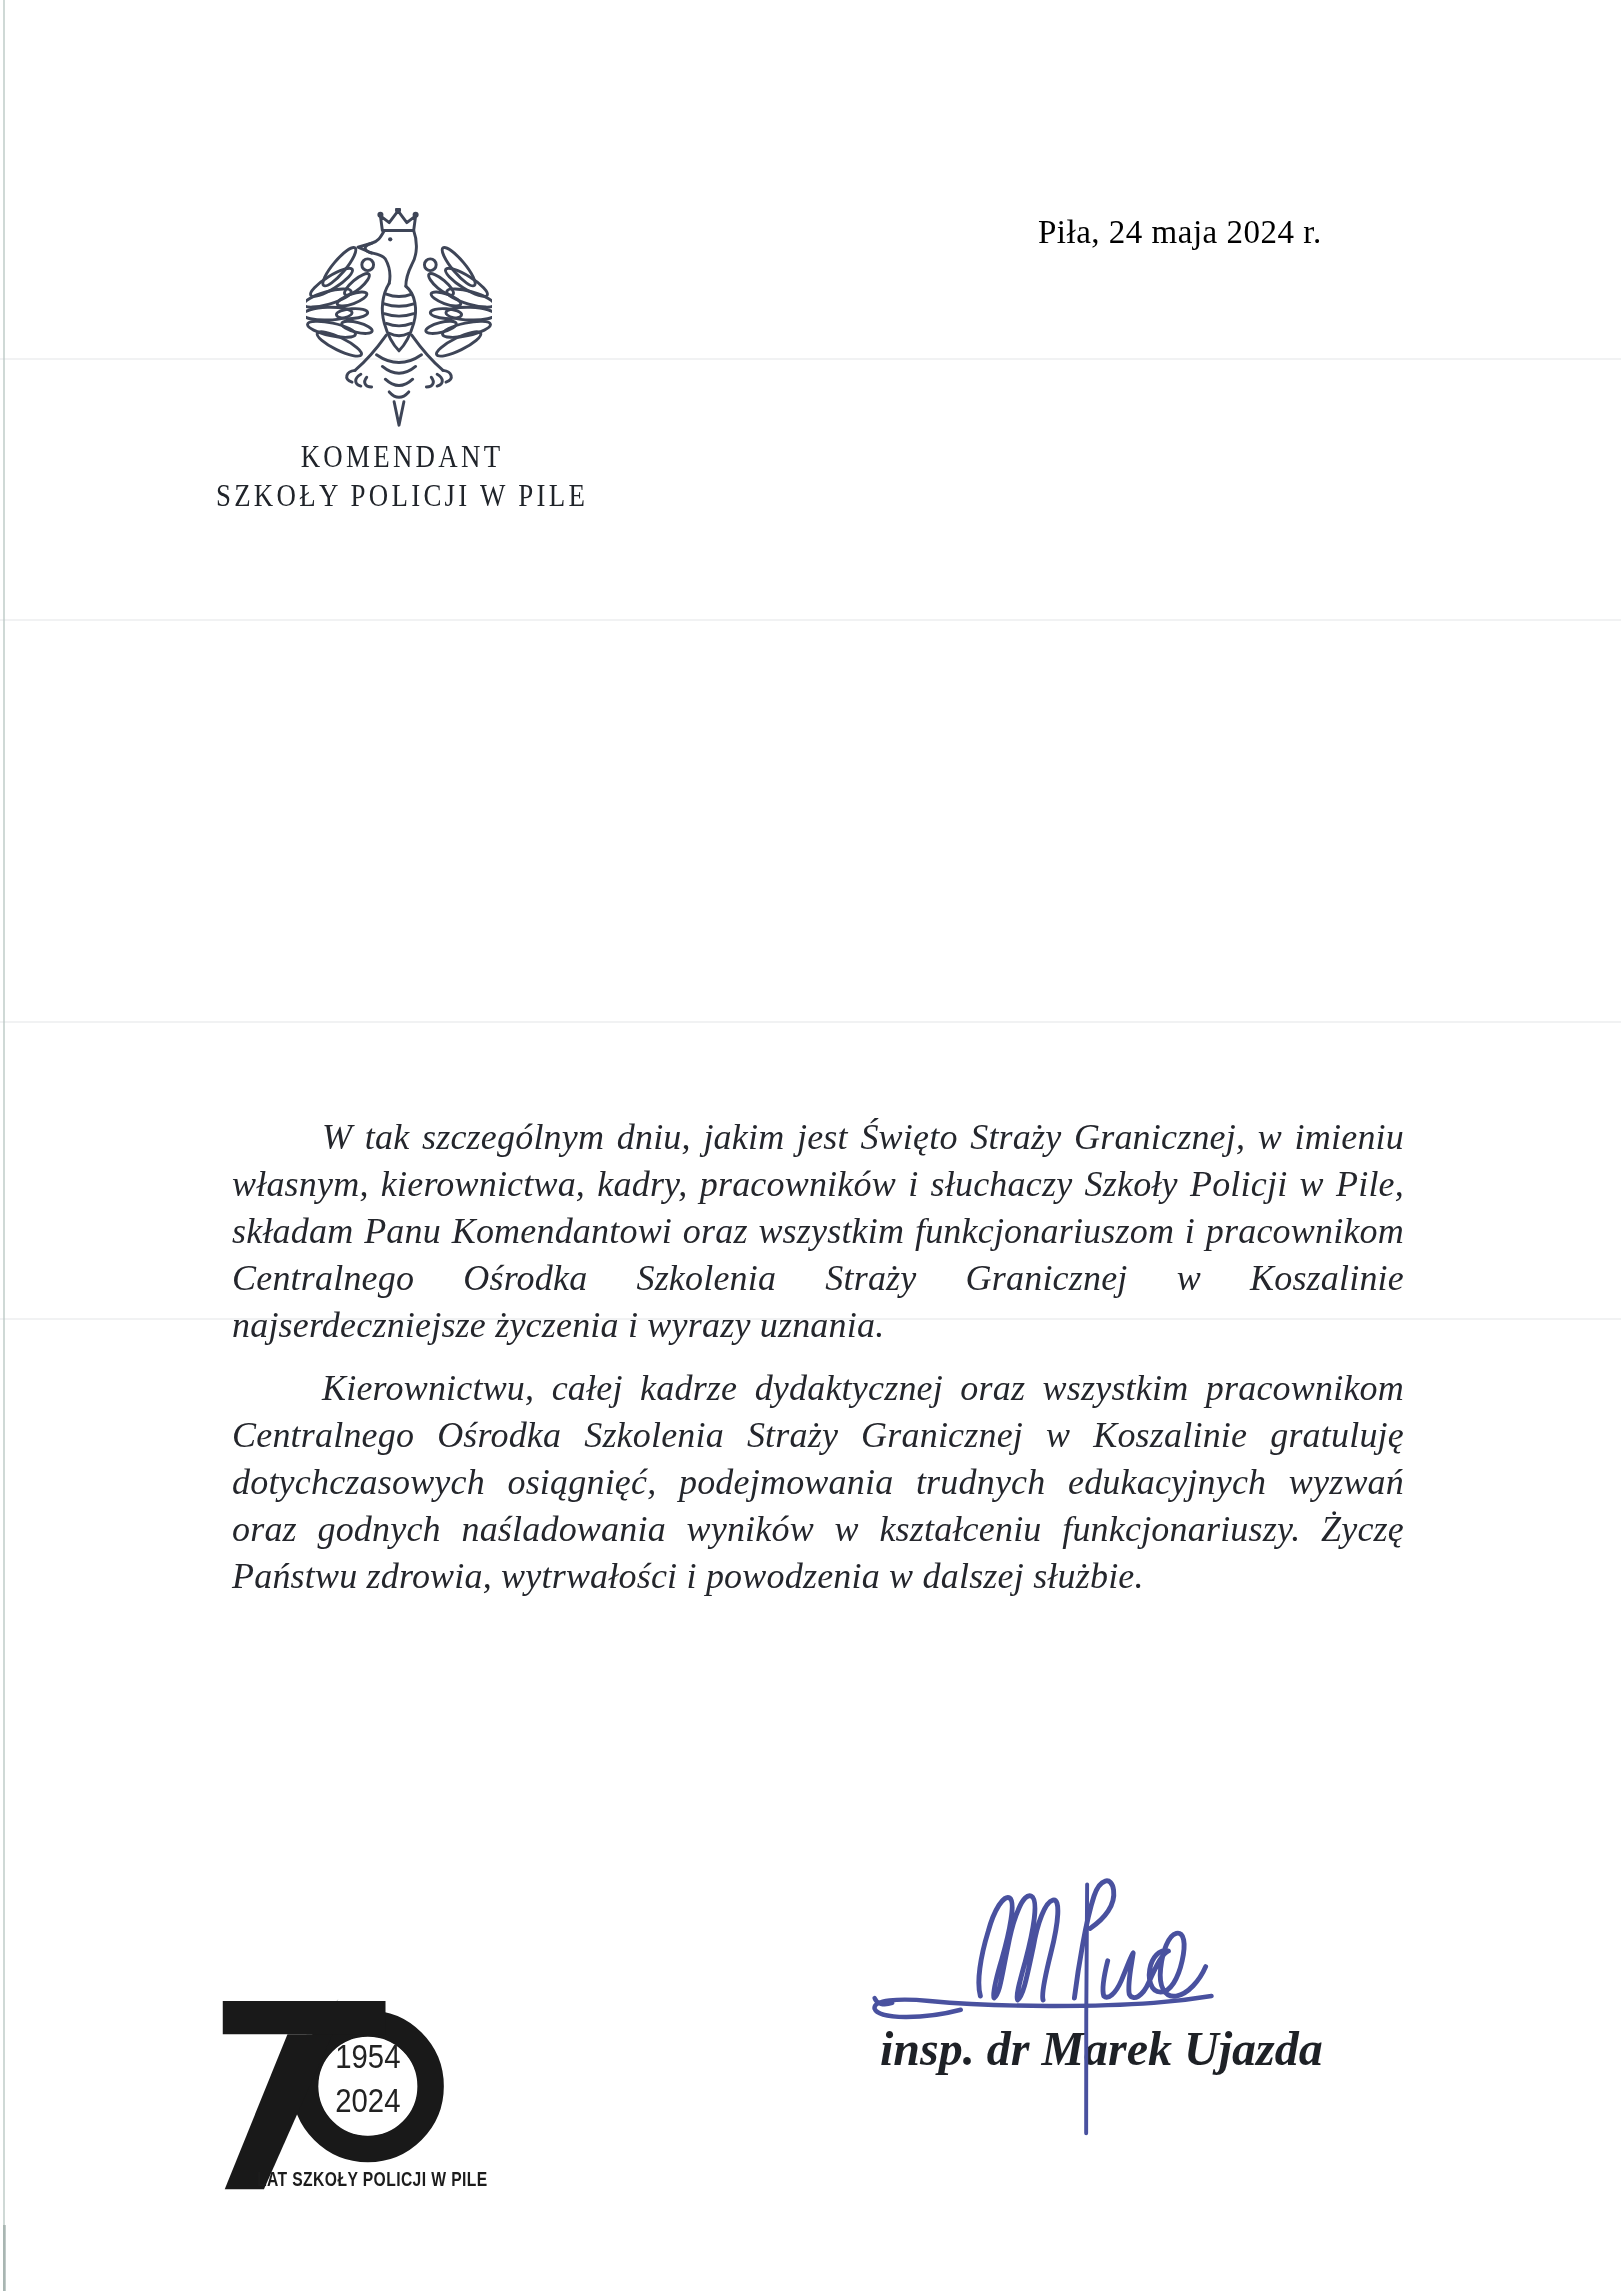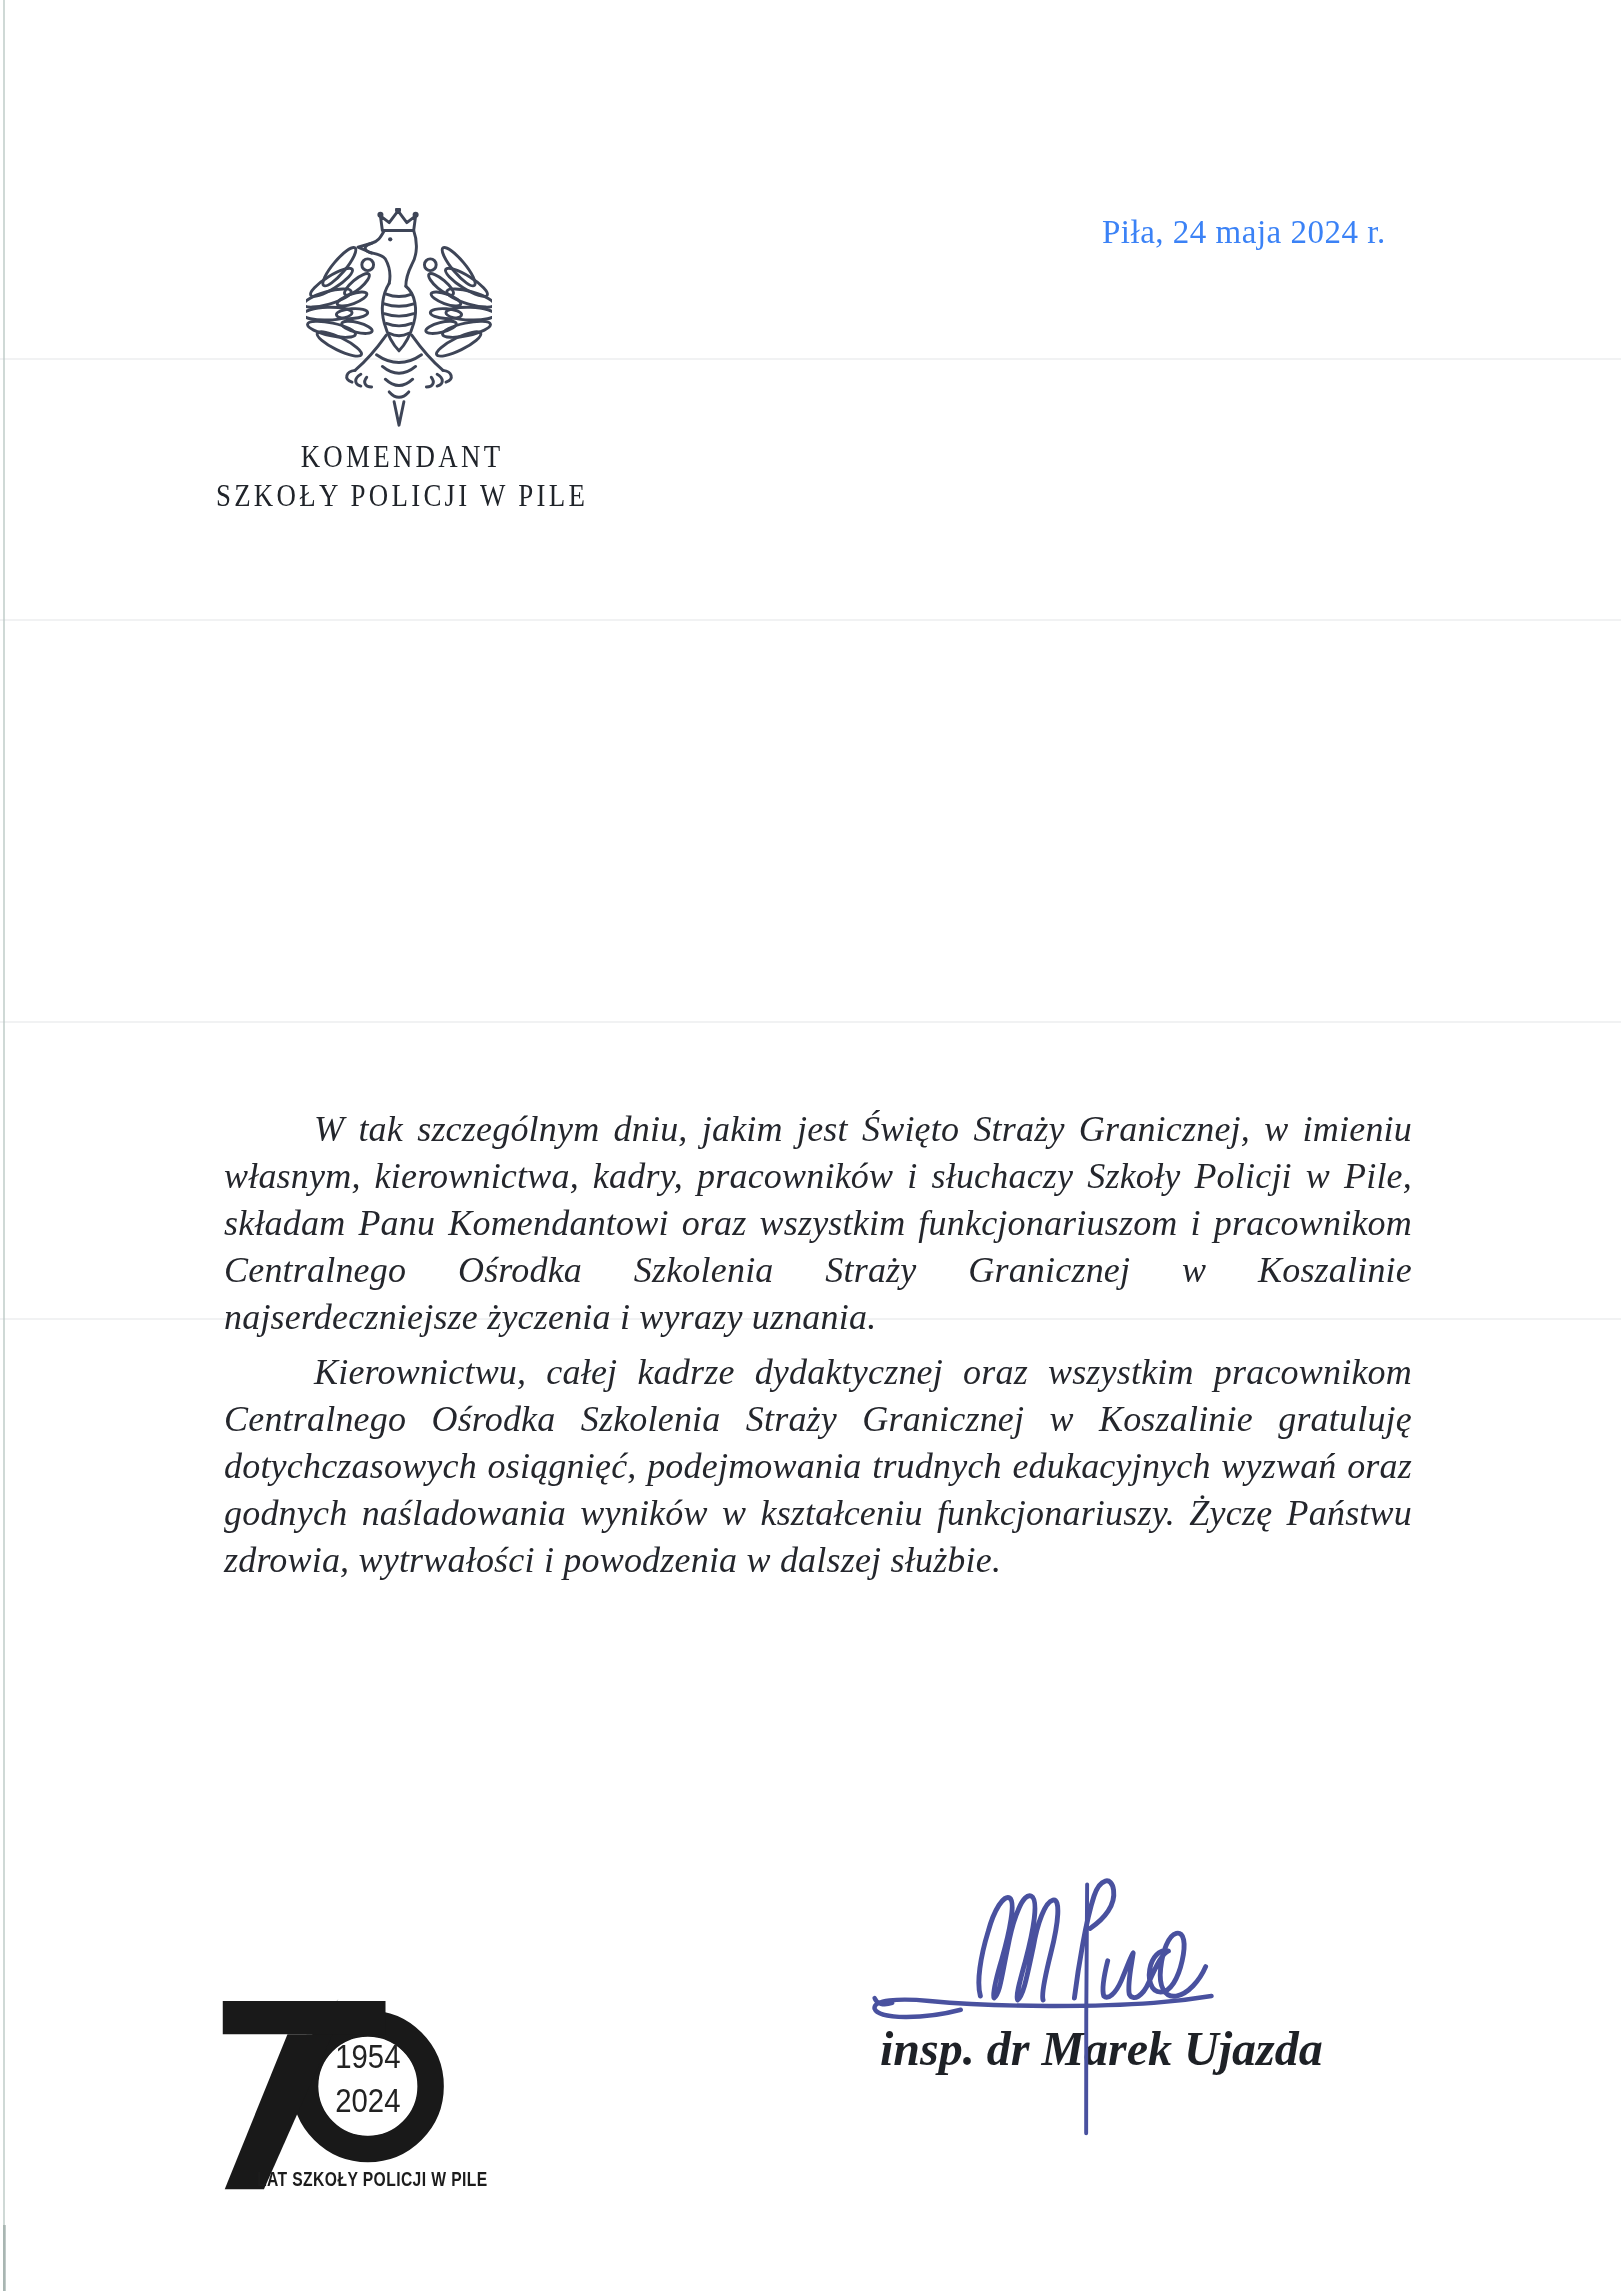--- a/index.html
+++ b/index.html
@@ -18,37 +18,37 @@
   .streak{position:absolute;left:0;width:1621px;height:2px;background:rgba(190,198,202,0.22);}
   
   .sender-block{
     left:157px;top:437px;width:490px;text-align:center;
     font-size:32px;line-height:39px;letter-spacing:3.9px;
     color:#20242a;
     font-family:Liberation Serif, serif;
   }
   .sender-line{transform:scaleX(0.84);transform-origin:center top;white-space:nowrap;}
   .date-line{
-    left:1102px;top:214px;font-size:33px;color:#3b82f6;white-space:nowrap;letter-spacing:0.5px;
+    left:1038px;top:214px;font-size:33px;color:#000000;white-space:nowrap;letter-spacing:0.5px;
   }
   
   .recipient-block{
     left:821px;top:629px;
     font-weight:bold;font-size:36px;line-height:47px;
     color:#1b1e24;letter-spacing:0.2px;
   }
   .recipient-gap{height:55px;}
   .recipient-block div{white-space:nowrap;}
   
   .body-block{
     left:216px;top:1098px;width:1204px;
     font-style:italic;font-size:36px;line-height:47px;
     text-align:justify;color:#24262c;letter-spacing:0.2px;
   }
-  .body-block p{margin:8px;text-indent:90px;}
+  .body-block p{margin:16px;text-indent:90px;}
   
   .signatory-name{
     left:880px;top:2021px;
     font-weight:bold;font-style:italic;font-size:48px;
     color:#1e2126;white-space:nowrap;
   }
   .signature-svg{left:855px;top:1851px;pointer-events:none;}
   
   .eagle-svg{left:306px;top:208px;}
   

